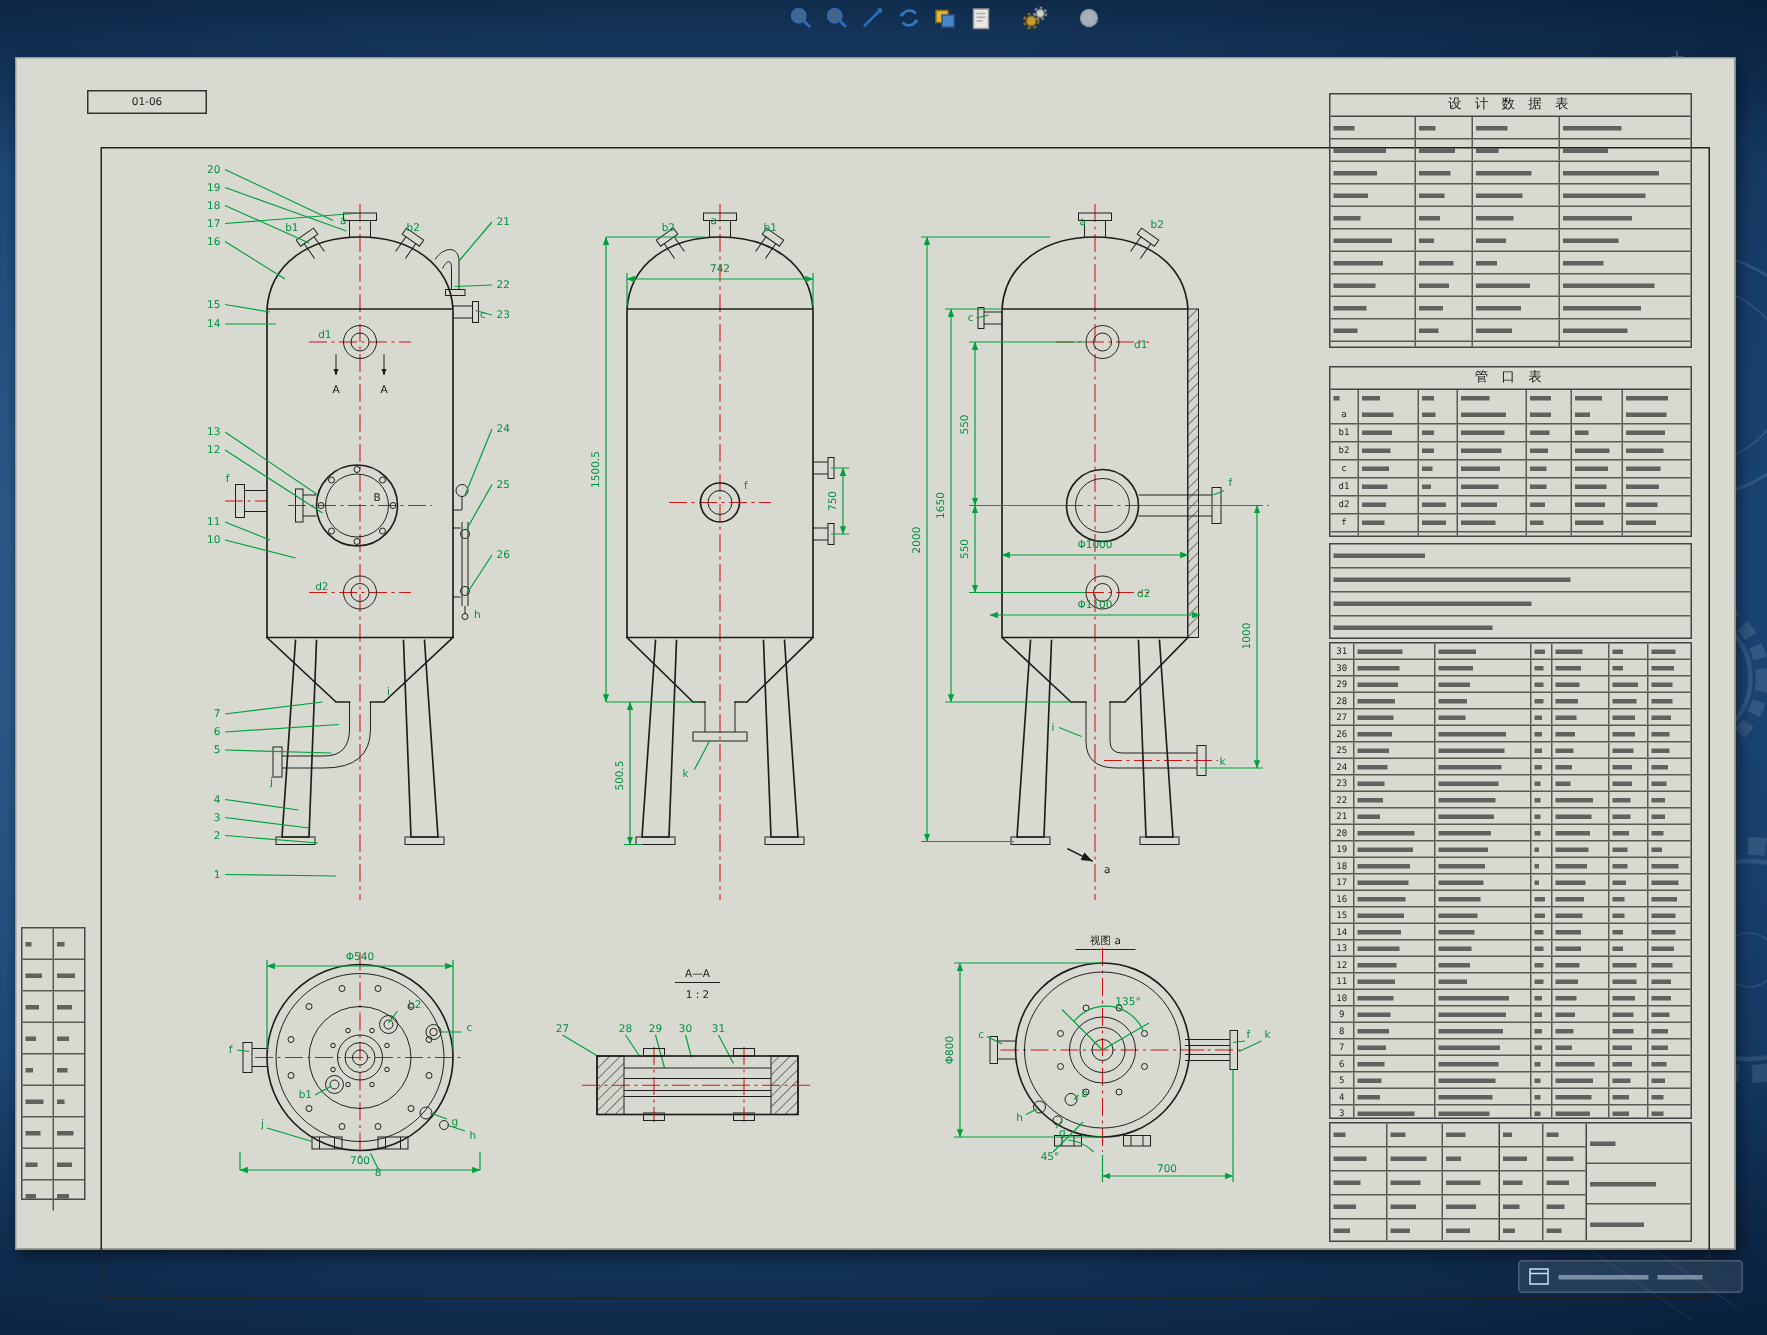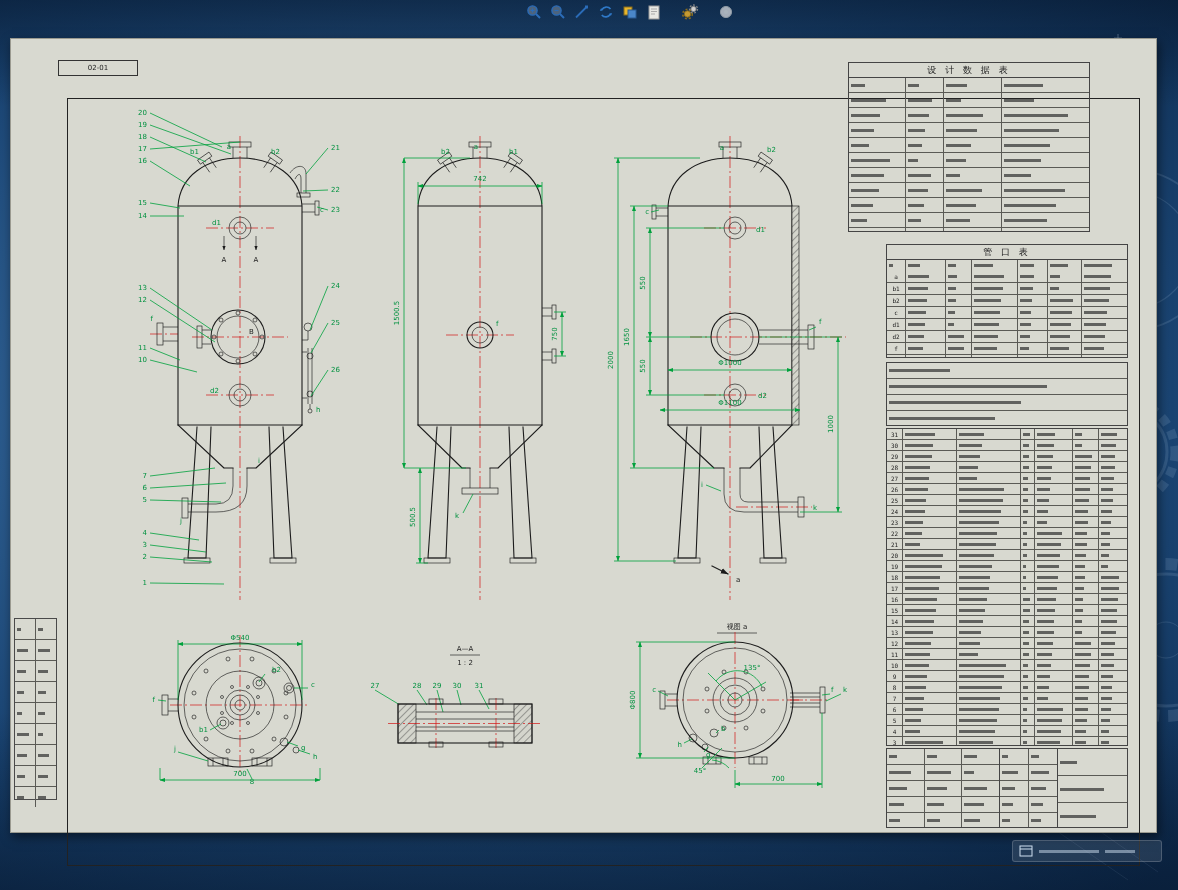--- a/index.html
+++ b/index.html
@@ -141,21 +141,21 @@
       <svg width="18" height="18">
           <circle cx="9" cy="9" r="5.6" fill="rgba(215,218,222,.75)" stroke="#8b97a3"></circle>
           <circle cx="9" cy="9" r="2" fill="#aab4bd"></circle>
         </svg>
     </span>
   </div>
 
   <div class="sheet">
     <div class="frame"></div>
   </div>
-  <div class="zonebox">02-01</div>
+  <div class="zonebox">01-06</div>
   <div class="sidechart">
       <div class="gr">
         <div class="gc">
           <i class="tx" style="width: 26%;"></i>
         </div>
         <div class="gc">
           <i class="tx" style="width: 33%;"></i>
         </div>
       </div>
       <div class="gr">
@@ -217,21 +217,21 @@
       <div class="gr">
         <div class="gc">
           <i class="tx" style="width: 42%;"></i>
         </div>
         <div class="gc">
           <i class="tx" style="width: 49%;"></i>
         </div>
       </div>
     </div>
 
-  <div class="tbl design" style="left:848px;top:62px;width:242px;height:170px;">
+  <div class="tbl design" style="left:886px;top:62px;width:242px;height:170px;">
     <div class="ttl">设 计 数 据 表</div>
     <div>
         <div class="gr">
           <div class="gc">
             <i class="tx" style="width: 26%;"></i>
           </div>
           <div class="gc">
             <i class="tx" style="width: 33%;"></i>
           </div>
           <div class="gc">

